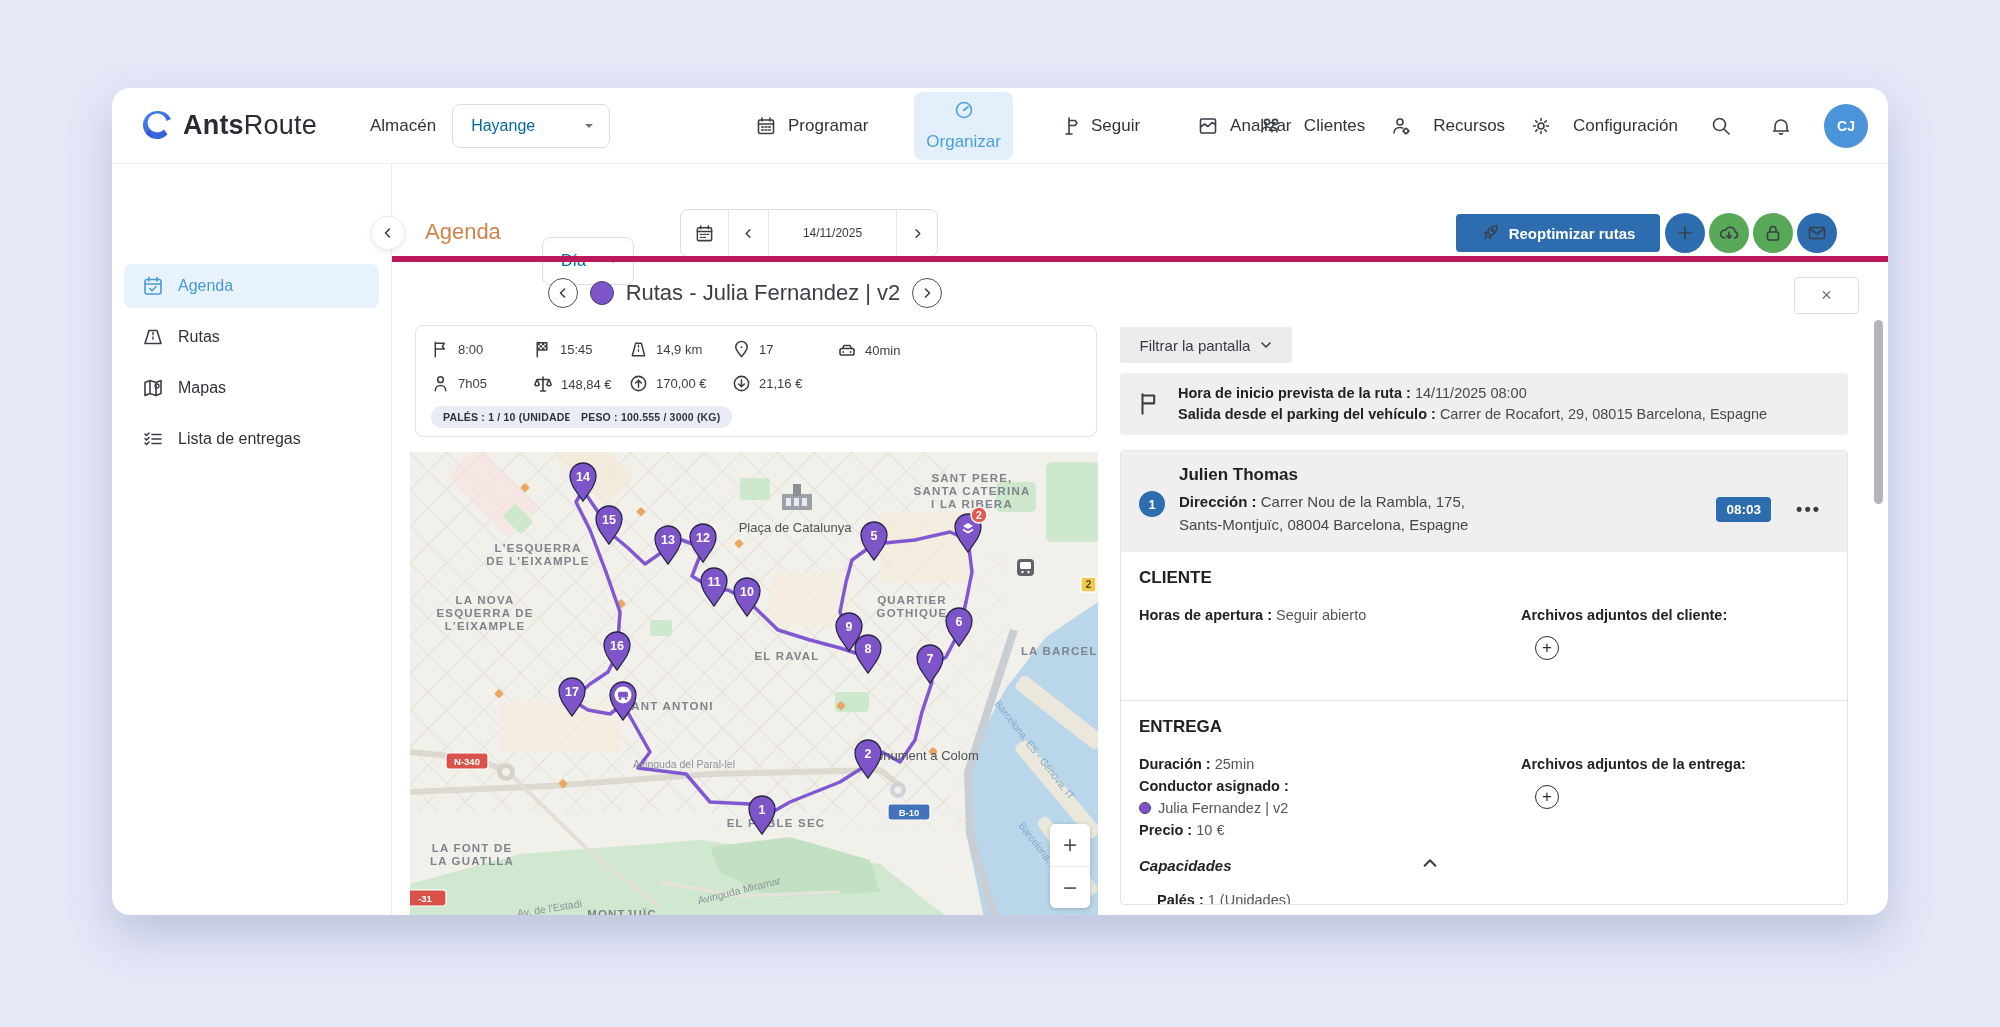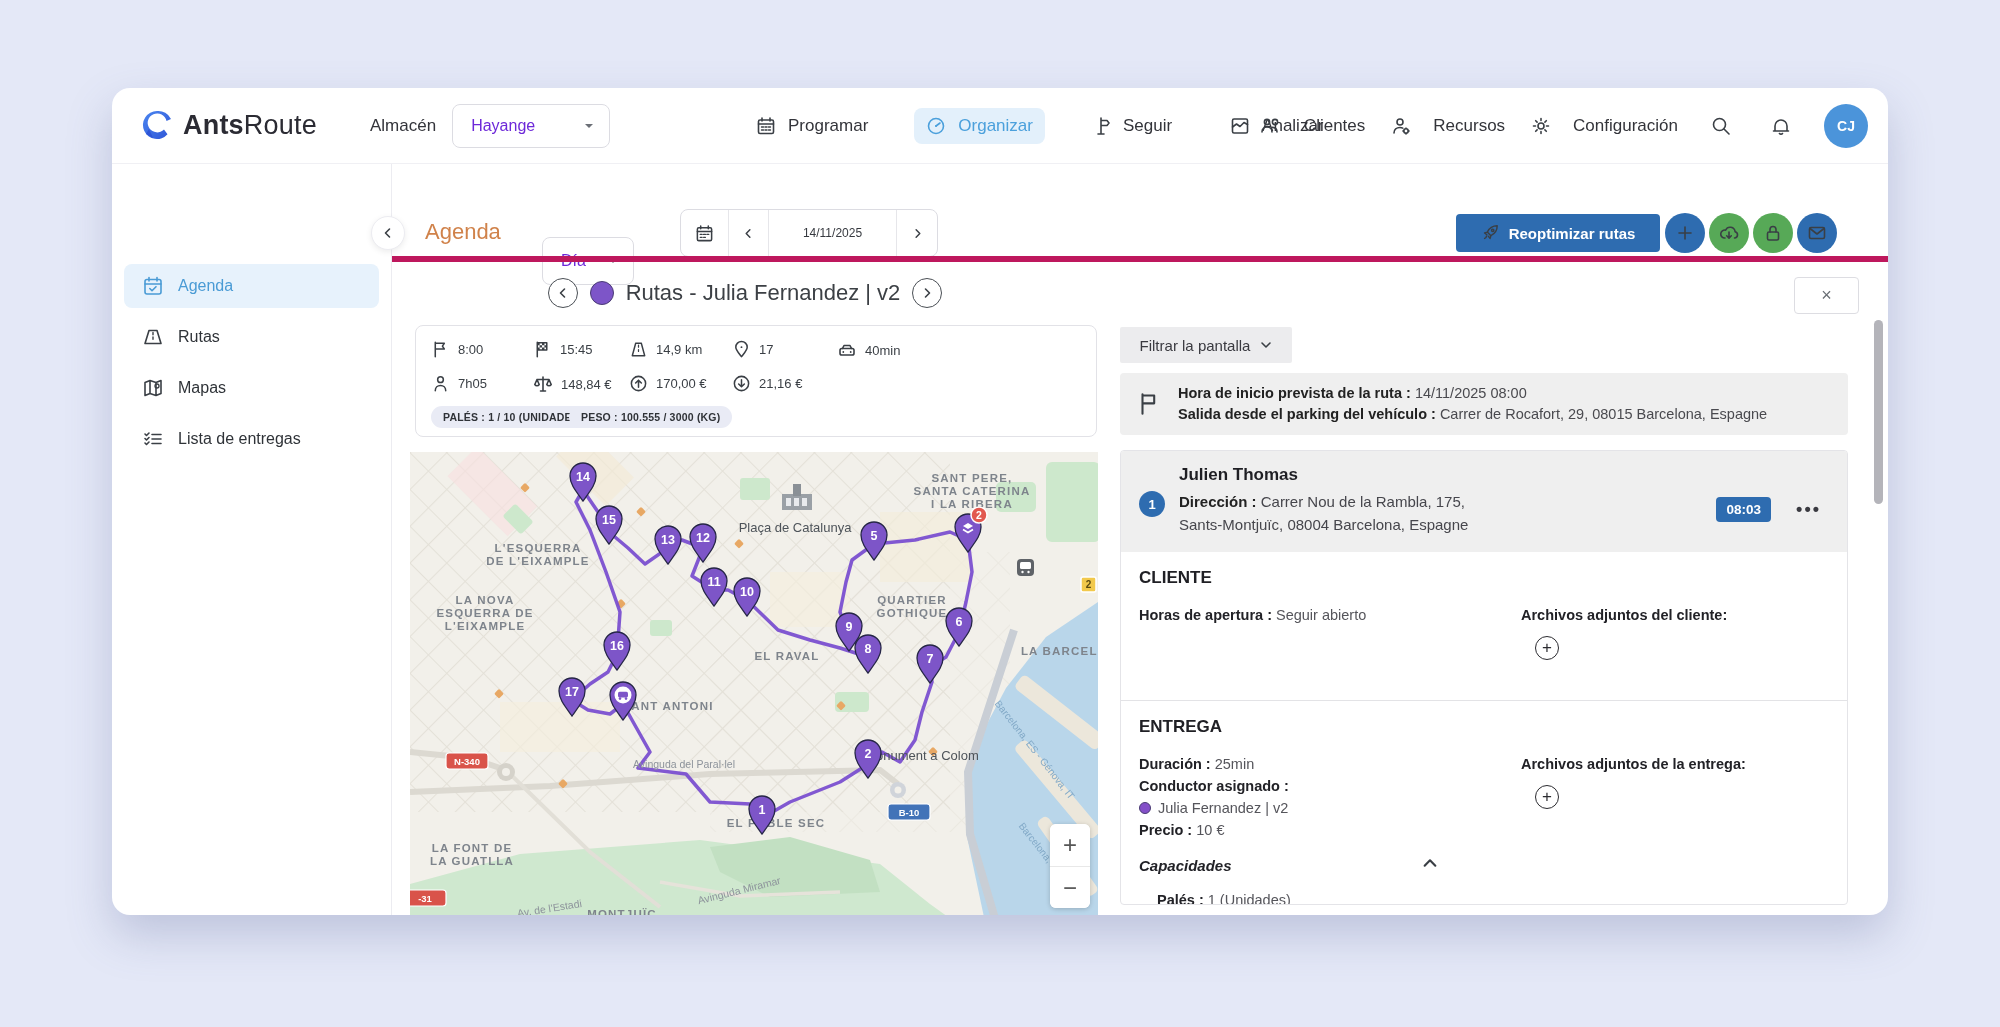--- a/index.html
+++ b/index.html
@@ -21,25 +21,25 @@
   .navbar { position:relative; height:76px; border-bottom:1px solid #f0f0f4; }
   .brand { position:absolute; left:28px; top:20px; display:flex; align-items:center; gap:9px; }
   .brand-text { font-size:27px; color:#2b2b33; letter-spacing:.2px; }
   .brand-text b { font-weight:700; }
   .brand-text span.lt { font-weight:400; }
   .wh-group { position:absolute; left:258px; top:0; height:76px; display:flex; align-items:center; gap:16px; }
   .wh-label { font-size:17px; color:#33343a; }
   .select-box {
     width:158px; height:44px; border:1px solid #dcdce2; border-radius:8px; background:#fff;
     display:flex; align-items:center; justify-content:space-between; padding:0 14px 0 18px;
-    font-size:16px; color:#6d28d9; cursor:pointer;
+    font-size:16px; color:#0369a1; cursor:pointer;
   }
   .nav-tabs { position:absolute; left:632px; top:0; height:76px; display:flex; align-items:center; gap:34px; }
   .nav-tab { display:flex; align-items:center; gap:12px; font-size:17px; color:#33343a; cursor:pointer; padding:8px 12px; border-radius:8px; }
-  .nav-tab.active { background:#e3f0fb; color:#4ba0dc; }
+  .nav-tab.active { background:#e3f0fb; color:#4ba0dc;flex-direction:column; }
   .nav-tab.active svg { stroke:#4ba0dc; }
   .nav-right { position:absolute; right:20px; top:0; height:76px; display:flex; align-items:center; gap:26px; }
   .nav-util { display:flex; align-items:center; gap:22px; font-size:17px; color:#33343a; cursor:pointer; }
   .icon-btn { width:34px; height:34px; display:flex; align-items:center; justify-content:center; cursor:pointer; }
   .avatar { width:44px; height:44px; border-radius:50%; background:#4b94da; color:#fff; font-size:14px; font-weight:700;
     display:flex; align-items:center; justify-content:center; cursor:pointer; }
   svg.ic { stroke:#3a3f45; fill:none; stroke-width:1.6; stroke-linecap:round; stroke-linejoin:round; }
   
   .body-row { display:flex; height:751px; }
   .sidebar { width:280px; border-right:1px solid #ececf1; padding-top:100px; flex:none; }

